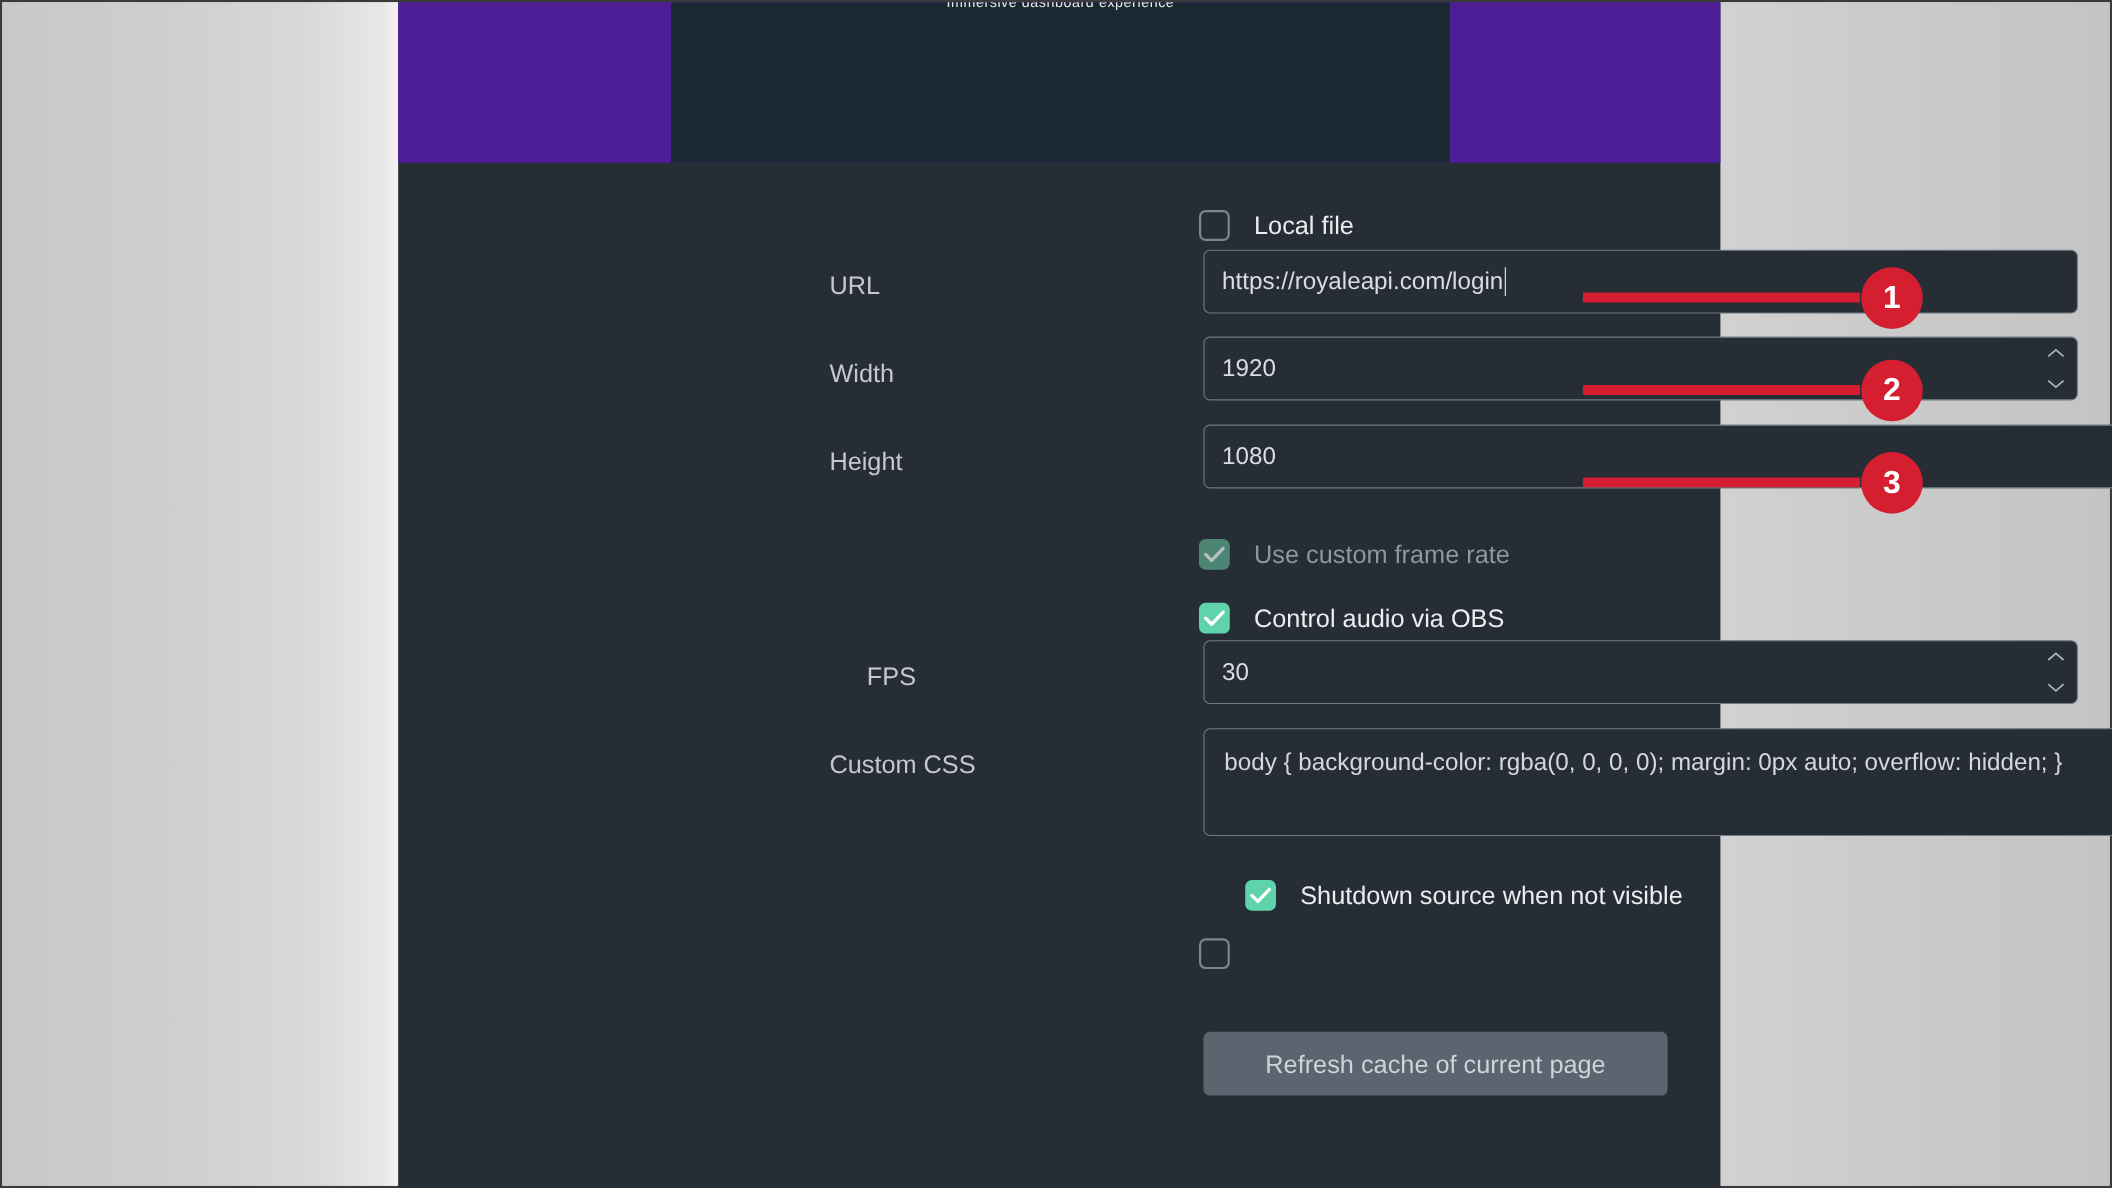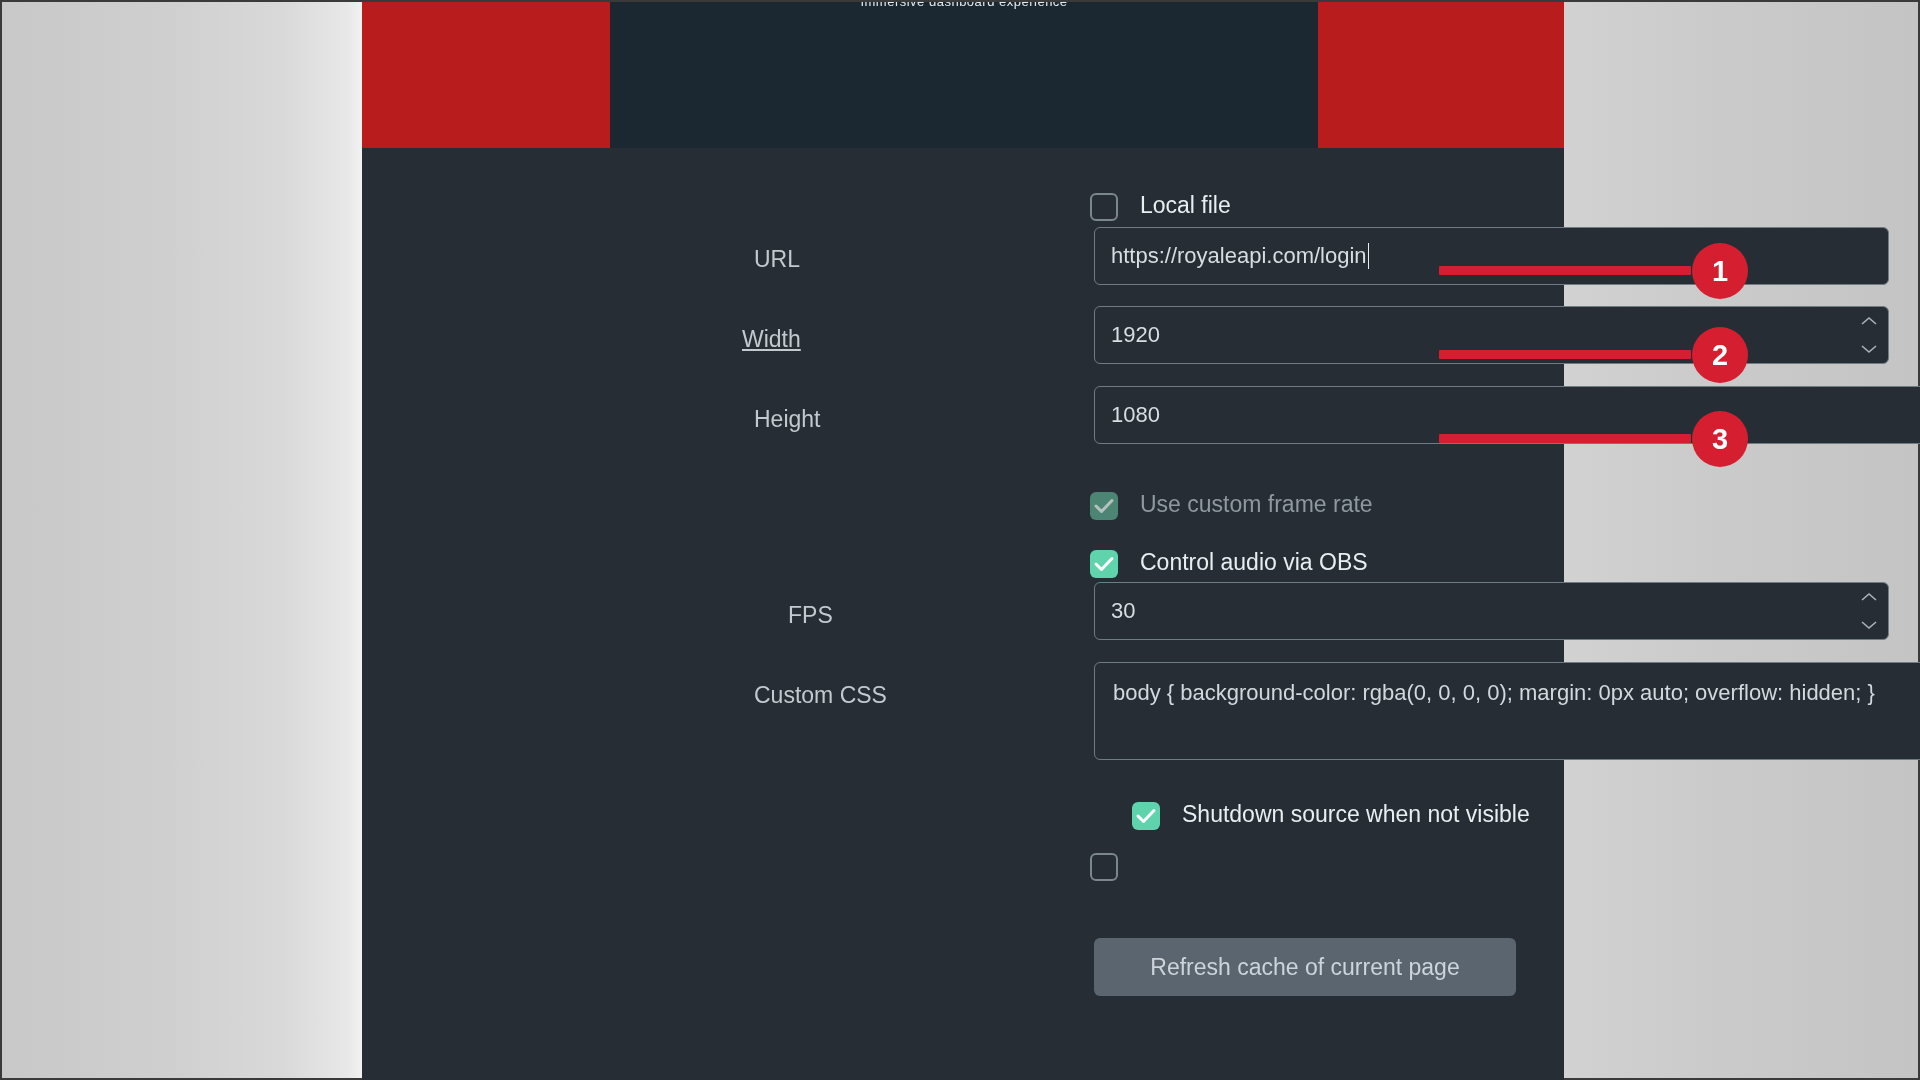--- a/index.html
+++ b/index.html
@@ -35,21 +35,21 @@
     position: absolute;
     left: 360px; top: 0;
     width: 1202px; height: 1080px;
     background: #262d35;
   }
 
   
   .preview {
     position: absolute; left: 0; top: 0;
     width: 1202px; height: 146px;
-    background: #b91c1c;
+    background: #4c1d95;
     overflow: hidden;
   }
   .preview-inner {
     position: absolute;
     left: 248px; top: 0;
     width: 708px; height: 146px;
     background: #1c2831;
   }
   .preview-text {
     position: absolute;
@@ -138,21 +138,21 @@
     width: 10px; height: 10px;
     color: #e9eef1;
     font-size: 11px;
     line-height: 10px;
   }
 
   
   .cbrow {
     position: absolute;
     display: flex;
-    align-items: flex-end;
+    align-items: center;
   }
   .cbox {
     width: 28px; height: 28px;
     border-radius: 6px;
     flex: 0 0 auto;
     position: relative;
   }
   .cbox.unchecked {
     background: transparent;
     border: 2px solid #7b878f;
@@ -230,21 +230,21 @@
         <div class="cbox unchecked"></div>
         <div class="cbtext">Local file</div>
       </div>
 
       <div class="lbl" style="left:392px; top:97px;">URL</div>
       <div class="field" style="left:732px; top:79px; width:795px; height:58px;">
         <span>https://royaleapi.com/login</span>
           <span class="caret"></span>
       </div>
 
-      <div class="lbl" style="left:380px; top:177px;text-decoration:underline;">Width</div>
+      <div class="lbl" style="left:392px; top:177px;">Width</div>
       <div class="field" style="left:732px; top:158px; width:795px; height:58px;">
         <span>1920</span>
         <span class="spinner">
           <svg width="20" height="12" viewBox="0 0 20 12">
               <path d="M3 9 L10 3 L17 9" stroke="#aab3ba" stroke-width="1.6" fill="none"></path>
             </svg>
           <svg width="20" height="12" viewBox="0 0 20 12">
               <path d="M3 3 L10 9 L17 3" stroke="#aab3ba" stroke-width="1.6" fill="none"></path>
             </svg>
         </span>

